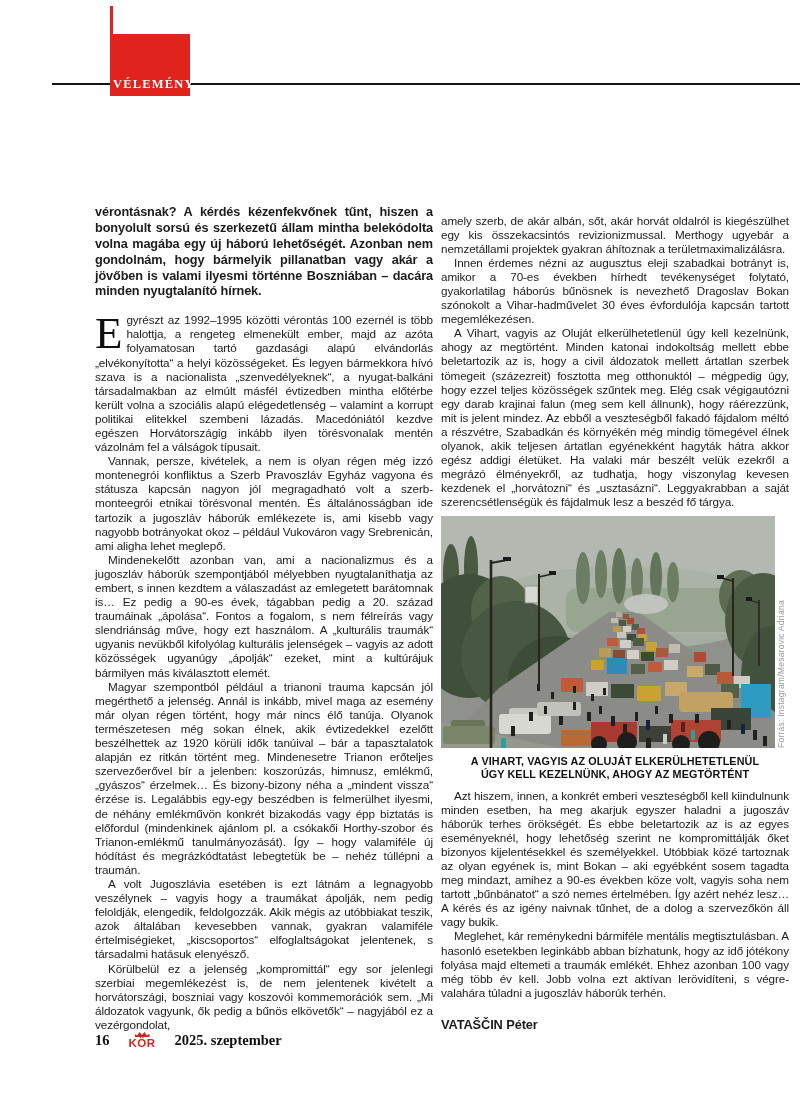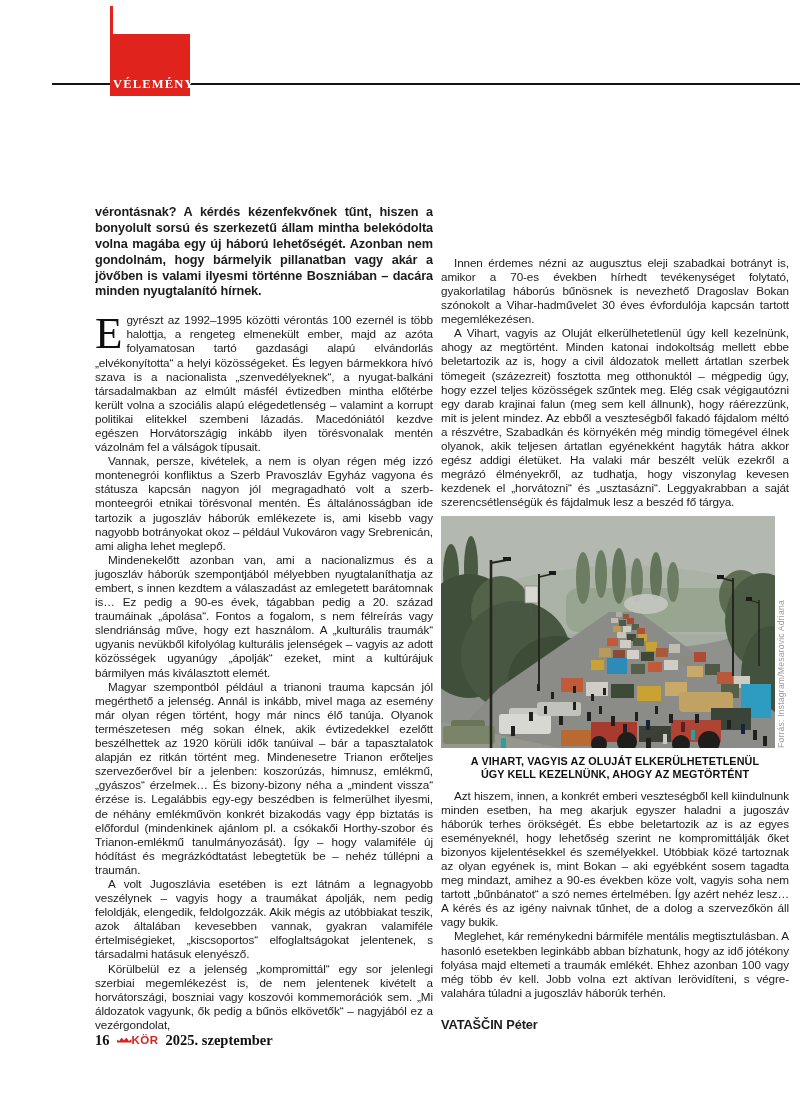--- a/index.html
+++ b/index.html
@@ -63,24 +63,24 @@
   }
   .figure figcaption {
     font-weight: bold; font-size: 10.8px; line-height: 13.5px;
     text-align: center; margin: 7px auto 0; max-width: 312px; color: #101010;
     letter-spacing: 0.1px;
   }
   .author { text-align: right; font-weight: bold; font-size: 12.8px !important; margin-top: 18px; color: #111; }
   
   .footer {
     position: absolute; left: 55px; top: 1032px;
-    display: flex; align-items: center; gap: 7px;
+    display: flex; align-items: center; gap: 19px;
     font-family: "Liberation Serif", serif; font-weight: bold; font-size: 14.5px; color: #111;
   }
-  .kor-logo { display: inline-flex; flex-direction: row; align-items: center; line-height: 1; justify-content: flex-end; }
+  .kor-logo { display: inline-flex; flex-direction: column; align-items: center; line-height: 1; justify-content: flex-end; }
   .kor-crown {
     width: 15px; height: 5px; background: #d42420; margin-bottom: 1px;
     clip-path: polygon(0 100%, 0 35%, 18% 70%, 34% 0, 50% 60%, 66% 0, 82% 70%, 100% 35%, 100% 100%);
   }
   .kor-text {
     font-family: "Liberation Sans", sans-serif; font-weight: bold;
     font-size: 11.5px; color: #d42420; letter-spacing: 0.5px;
   }
 </style>
 </head>
@@ -101,20 +101,21 @@
       <p class="lead">Az augusztus eleji szabadkai „Bokan-ügy“ kapcsán eszembe jutott, hogy egy barátom tavaly Bosznia kapcsán megkérdezte: mekkora esélyét látom egy újabb vérontásnak? A kérdés kézenfekvőnek tűnt, hiszen a bonyolult sorsú és szerkezetű állam mintha belekódolta volna magába egy új háború lehetőségét. Azonban nem gondolnám, hogy bármelyik pillanatban vagy akár a jövőben is valami ilyesmi történne Boszniában – dacára minden nyugtalanító hírnek.</p>
       <p class="has-dropcap"><span class="dropcap">E</span>gyrészt az 1992–1995 közötti vérontás 100 ezernél is több halottja, a rengeteg elmenekült ember, majd az azóta folyamatosan tartó gazdasági alapú elvándorlás „elvékonyította“ a helyi közösségeket. És legyen bármekkora hívó szava is a nacionalista „szenvedélyeknek“, a nyugat-balkáni társadalmakban az elmúlt másfél évtizedben mintha előtérbe került volna a szociális alapú elégedetlenség – valamint a korrupt politikai elitekkel szembeni lázadás. Macedóniától kezdve egészen Horvátországig inkább ilyen törésvonalak mentén vázolnám fel a válságok típusait.</p>
       <p class="indent">Vannak, persze, kivételek, a nem is olyan régen még izzó montenegrói konfliktus a Szerb Pravoszláv Egyház vagyona és státusza kapcsán nagyon jól megragadható volt a szerb-monteegrói etnikai törésvonal mentén. És általánosságban ide tartozik a jugoszláv háborúk emlékezete is, ami kisebb vagy nagyobb botrányokat okoz – például Vukováron vagy Srebrenicán, ami aligha lehet meglepő.</p>
       <p class="indent">Mindenekelőtt azonban van, ami a nacionalizmus és a jugoszláv háborúk szempontjából mélyebben nyugtalaníthatja az embert, s innen kezdtem a válaszadást az emlegetett barátomnak is… Ez pedig a 90-es évek, tágabban pedig a 20. század traumáinak „ápolása“. Fontos a fogalom, s nem félreírás vagy slendriánság műve, hogy ezt használom. A „kulturális traumák“ ugyanis nevükből kifolyólag kulturális jelenségek – vagyis az adott közösségek ugyanúgy „ápolják“ ezeket, mint a kultúrájuk bármilyen más kiválasztott elemét.</p>
       <p class="indent">Magyar szempontból például a trianoni trauma kapcsán jól megérthető a jelenség. Annál is inkább, mivel maga az esemény már olyan régen történt, hogy már nincs élő tanúja. Olyanok természetesen még sokan élnek, akik évtizedekkel ezelőtt beszélhettek az 1920 körüli idők tanúival – bár a tapasztalatok alapján ez ritkán történt meg. Mindenesetre Trianon erőteljes szervezőerővel bír a jelenben: koszorúzás, himnusz, emlékmű, „gyászos“ érzelmek… És bizony-bizony néha a „mindent vissza“ érzése is. Legalábbis egy-egy beszédben is felmerülhet ilyesmi, de néhány emlékművön konkrét bizakodás vagy épp biztatás is előfordul (mindenkinek ajánlom pl. a csókakői Horthy-szobor és Trianon-emlékmű tanulmányozását). Így – hogy valamiféle új hódítást és megrázkódtatást lebegtetük be – nehéz túllépni a traumán.</p>
       <p class="indent">A volt Jugoszlávia esetében is ezt látnám a legnagyobb veszélynek – vagyis hogy a traumákat ápolják, nem pedig feloldják, elengedik, feldolgozzák. Akik mégis az utóbbiakat teszik, azok általában kevesebben vannak, gyakran valamiféle értelmiségieket, „kiscsoportos“ elfoglaltságokat jelentenek, s társadalmi hatásuk elenyésző.</p>
       <p class="indent">Körülbelül ez a jelenség „kompromittál“ egy sor jelenlegi szerbiai megemlékezést is, de nem jelentenek kivételt a horvátországi, boszniai vagy koszovói kommemorációk sem. „Mi áldozatok vagyunk, ők pedig a bűnös elkövetők“ – nagyjából ez a vezérgondolat,</p>
     </div>
 
     <div class="col-right">
+      <p>amely szerb, de akár albán, sőt, akár horvát oldalról is kiegészülhet egy kis összekacsintós revizionizmussal. Merthogy ugyebár a nemzetállami projektek gyakran áhítoznak a területmaximalizálásra.</p>
       <p class="indent">Innen érdemes nézni az augusztus eleji szabadkai botrányt is, amikor a 70-es években hírhedt tevékenységet folytató, gyakorlatilag háborús bűnösnek is nevezhető Dragoslav Bokan szónokolt a Vihar-hadművelet 30 éves évfordulója kapcsán tartott megemlékezésen.</p>
       <p class="indent">A Vihart, vagyis az Oluját elkerülhetetlenül úgy kell kezelnünk, ahogy az megtörtént. Minden katonai indokoltság mellett ebbe beletartozik az is, hogy a civil áldozatok mellett ártatlan szerbek tömegeit (százezreit) fosztotta meg otthonuktól – mégpedig úgy, hogy ezzel teljes közösségek szűntek meg. Elég csak végigautózni egy darab krajinai falun (meg sem kell állnunk), hogy ráérezzünk, mit is jelent mindez. Az ebből a veszteségből fakadó fájdalom méltó a részvétre, Szabadkán és környékén még mindig tömegével élnek olyanok, akik teljesen ártatlan egyénekként hagyták hátra akkor egész addigi életüket. Ha valaki már beszélt velük ezekről a megrázó élményekről, az tudhatja, hogy viszonylag kevesen kezdenek el „horvátozni“ és „usztasázni“. Leggyakrabban a saját szerencsétlenségük és fájdalmuk lesz a beszéd fő tárgya.</p>
 
       <figure class="figure">
         <div class="photo-row">
 
           <svg class="photo-svg" width="334" height="232" viewBox="0 0 334 232" xmlns="http://www.w3.org/2000/svg">
 
             <rect x="0" y="0" width="334" height="130" fill="#b3b9b1"></rect>
             <rect x="0" y="118" width="334" height="114" fill="#8f918c"></rect>

